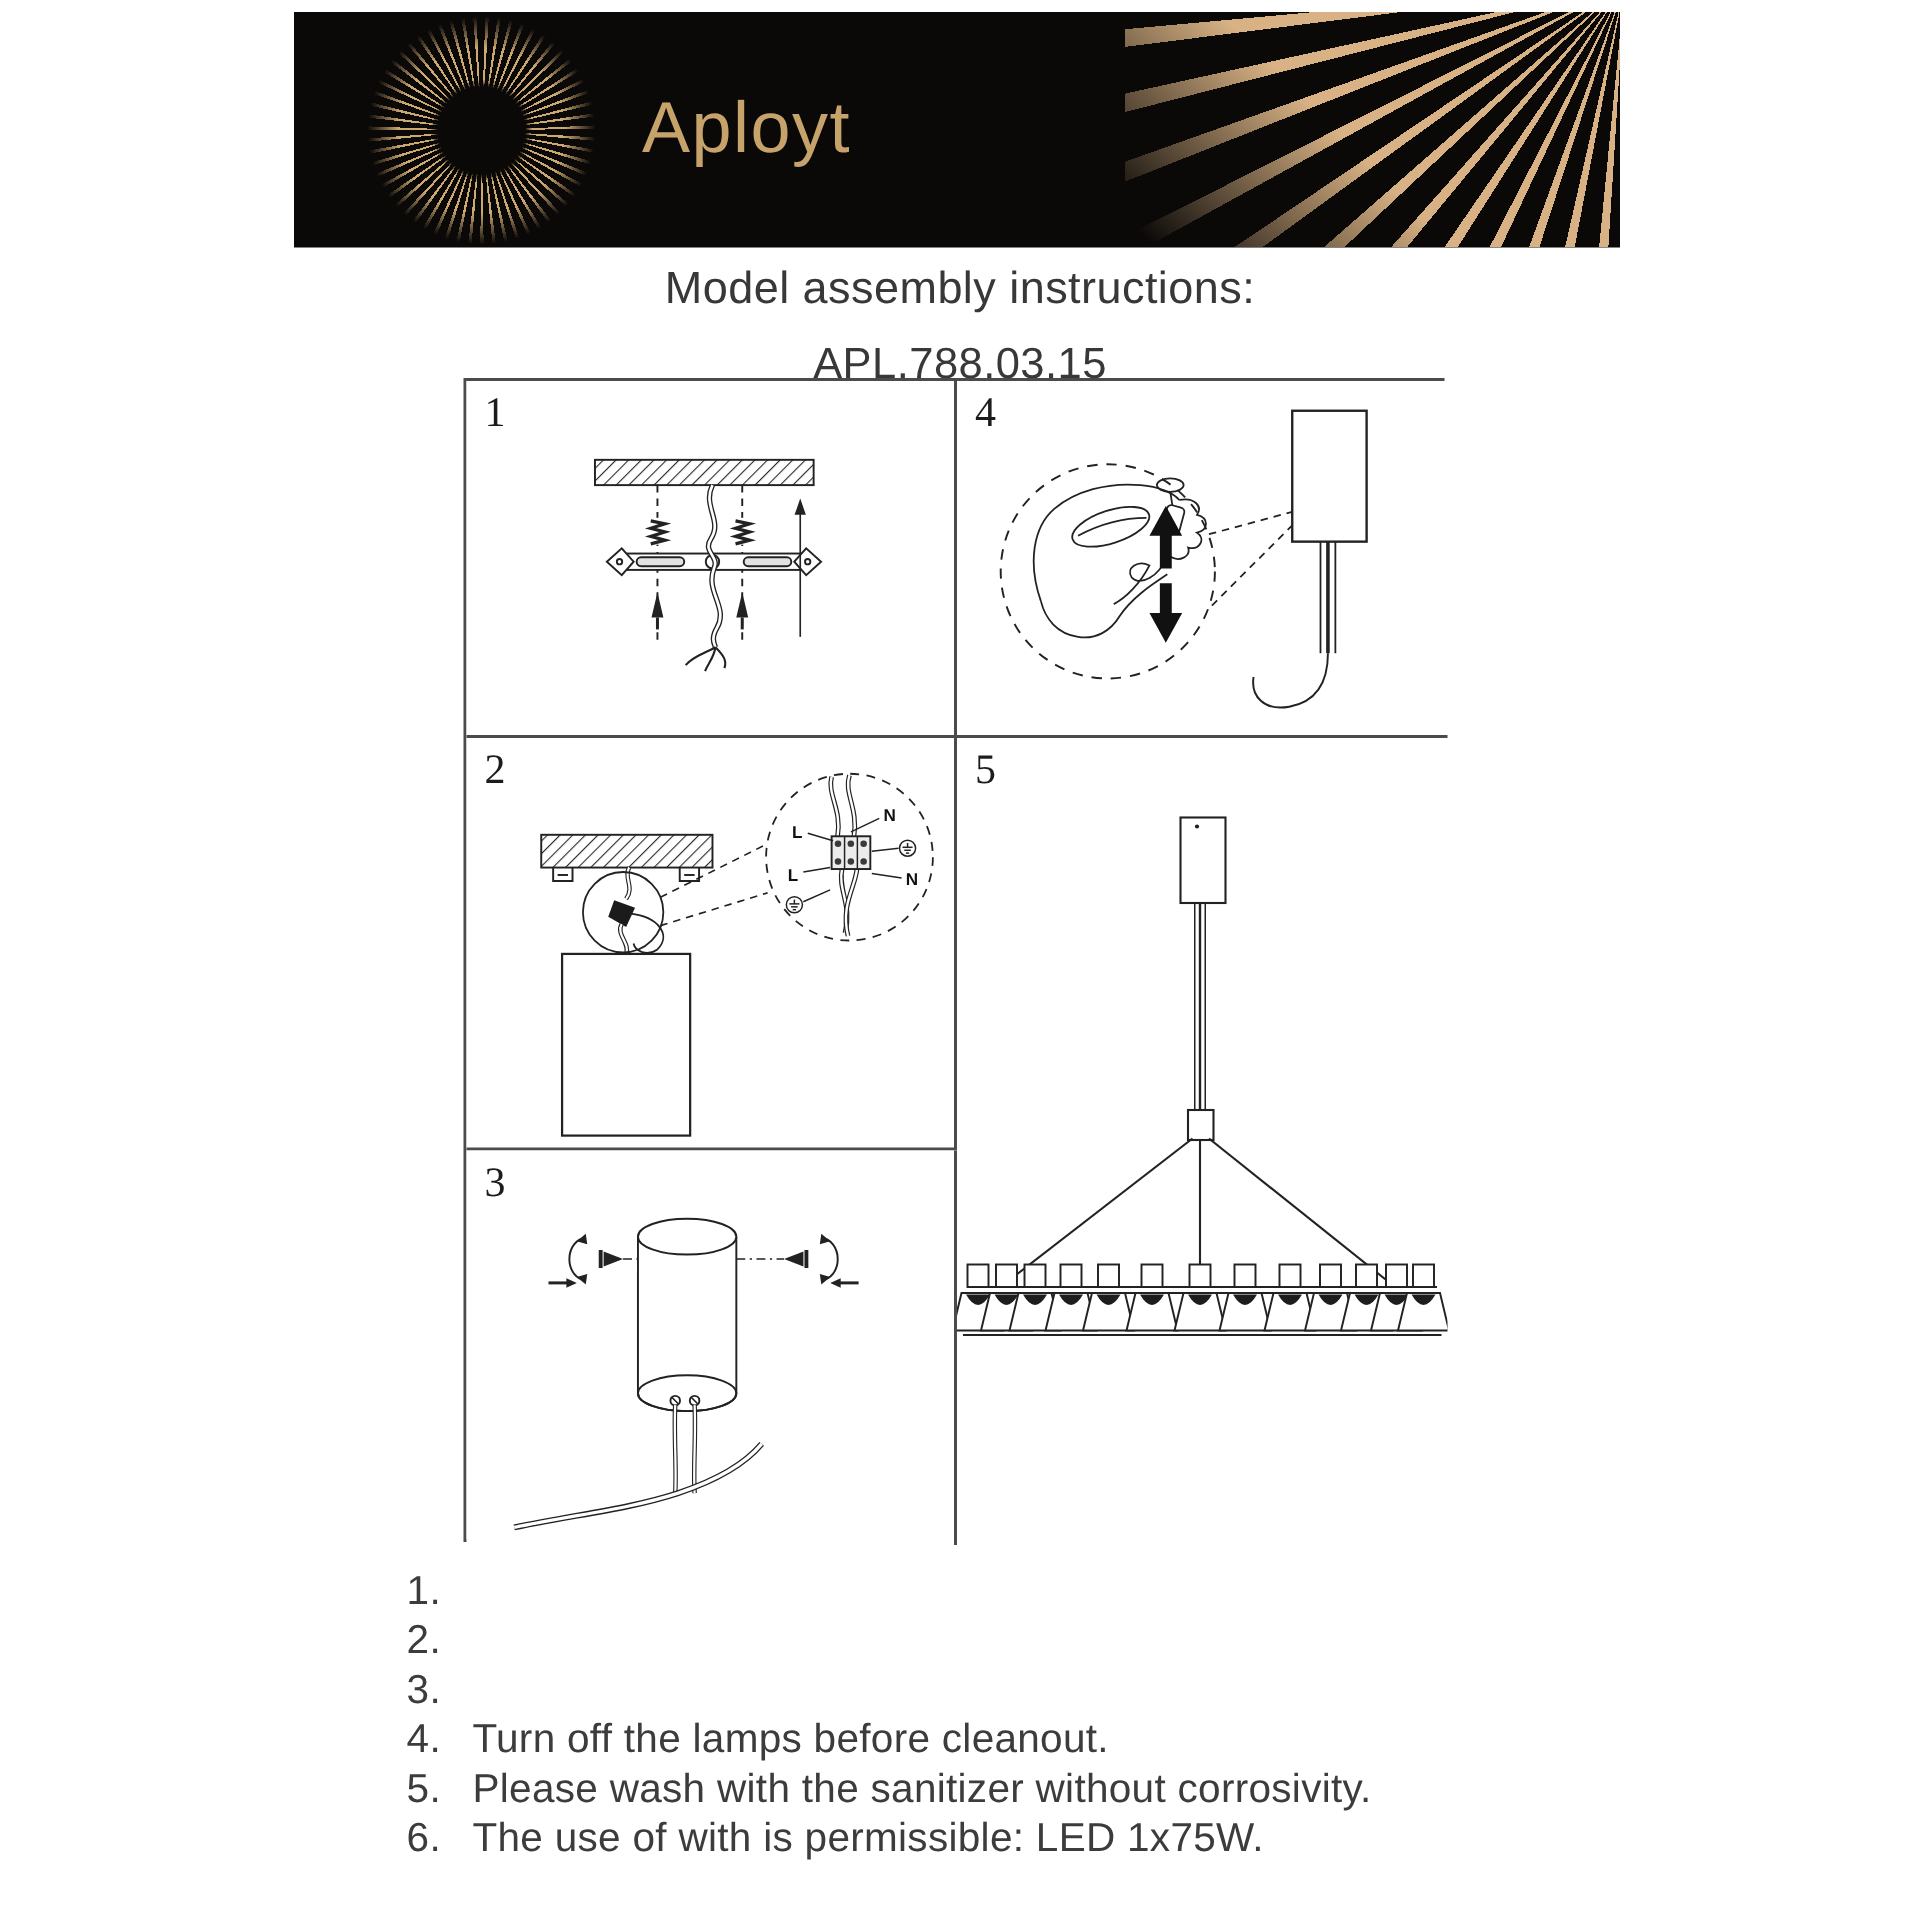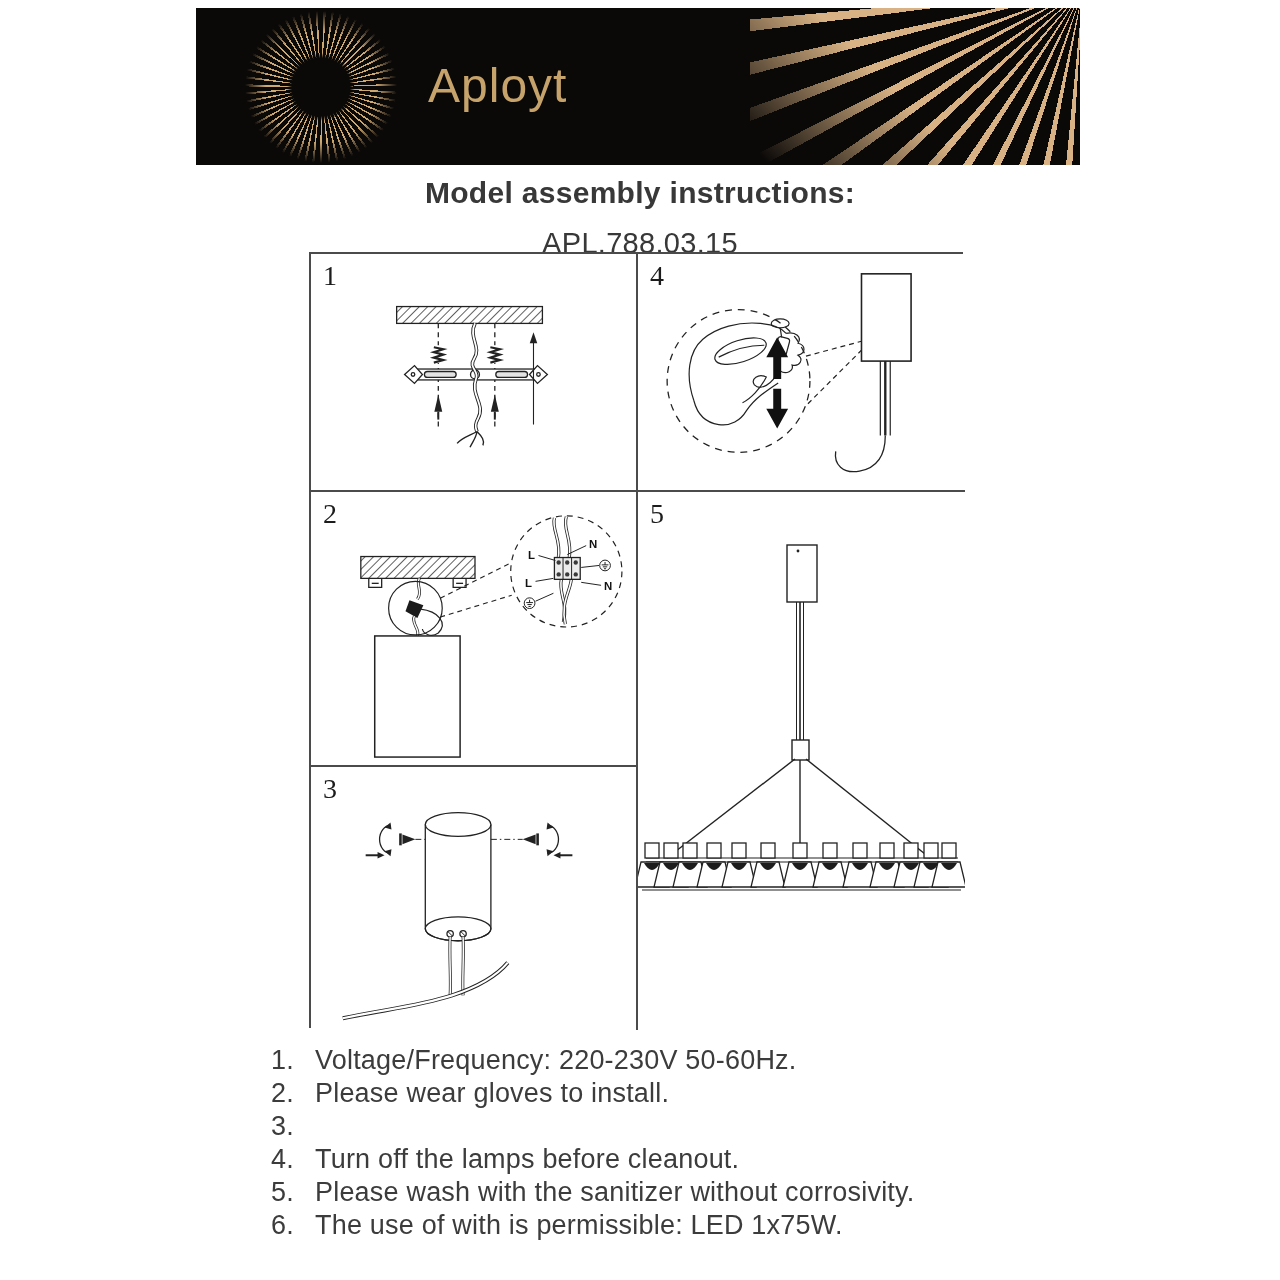--- a/index.html
+++ b/index.html
@@ -13,21 +13,21 @@
     -webkit-mask-image:radial-gradient(circle at 50% 50%, transparent 0 29px, #000 34px 55px, rgba(0,0,0,0) 76px);
     mask-image:radial-gradient(circle at 50% 50%, transparent 0 29px, #000 34px 55px, rgba(0,0,0,0) 76px);}
   .corner-rays{position:absolute;right:0;top:0;width:330px;height:157px;
     background:repeating-conic-gradient(from 90deg at 101% -12%, #d8b284 0deg 2deg, transparent 2deg 7.2deg);
     -webkit-mask-image:linear-gradient(225deg,#000 0%,#000 55%,transparent 96%);
     mask-image:linear-gradient(225deg,#000 0%,#000 55%,transparent 96%);}
   .brand{position:absolute;left:232px;top:50px;font-size:48px;letter-spacing:1px;color:#c7a36c;}
 
   
   .title-block{position:absolute;left:0;top:176px;width:1280px;text-align:center;color:#383838;}
-  .title-line1{font-size:30px;letter-spacing:.3px;font-weight:bold;}
+  .title-line1{font-size:30px;letter-spacing:.3px;}
   .title-line2{font-size:29px;margin-top:17px;letter-spacing:.3px;}
 
   
   .grid{position:absolute;left:309px;top:252px;width:654px;height:776px;box-sizing:border-box;
         border:2px solid #4b4b4b;background:#fff;}
   .panel{position:absolute;box-sizing:border-box;background:#fff;}
   .p1{left:0;top:0;width:327px;height:238px;border-right:2px solid #4b4b4b;border-bottom:2px solid #4b4b4b;}
   .p2{left:0;top:238px;width:327px;height:275px;border-right:2px solid #4b4b4b;border-bottom:2px solid #4b4b4b;}
   .p3{left:0;top:513px;width:327px;height:263px;border-right:2px solid #4b4b4b;}
   .p4{left:327px;top:0;width:327px;height:238px;border-bottom:2px solid #4b4b4b;}
@@ -325,25 +325,23 @@
           </g>
           <line x1="4" y1="398" x2="323" y2="398" stroke-width="1.2"></line>
         </g>
       </svg>
     </div>
   </div>
 
   <div class="list">
     <div class="li-row">
       <span class="li-num">1.</span>
-      <span class="li-text">Voltage/Frequency: 220-230V 50-60Hz.</span>
     </div>
     <div class="li-row">
       <span class="li-num">2.</span>
-      <span class="li-text">Please wear gloves to install.</span>
     </div>
     <div class="li-row">
       <span class="li-num">3.</span>
     </div>
     <div class="li-row">
       <span class="li-num">4.</span>
       <span class="li-text">Turn off the lamps before cleanout.</span>
     </div>
     <div class="li-row">
       <span class="li-num">5.</span>

